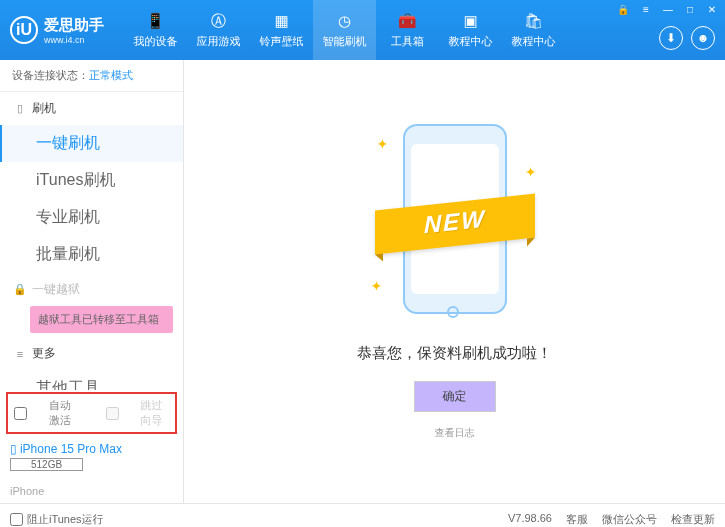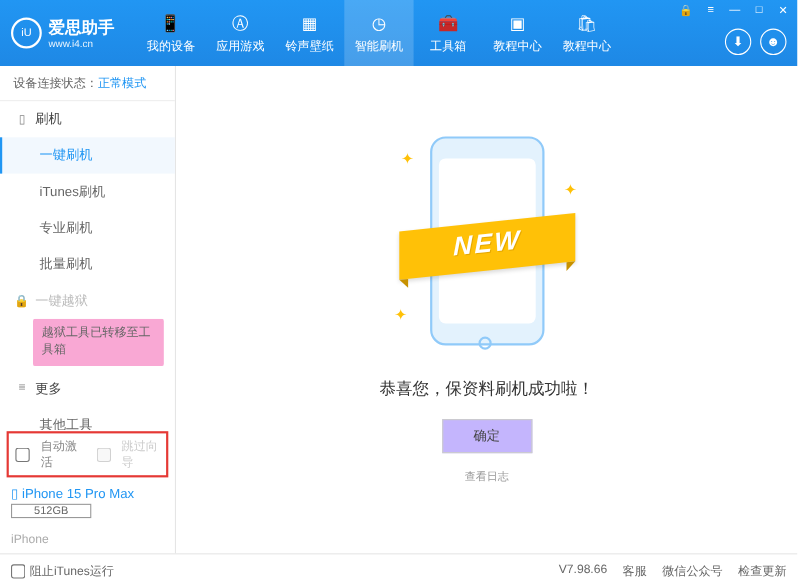--- a/index.html
+++ b/index.html
@@ -1,42 +1,42 @@
 <!DOCTYPE html>
 <html><head>
 <meta charset="utf-8">
 <style>
 *{margin:0;padding:0;box-sizing:border-box;font-family:"Microsoft YaHei","PingFang SC",sans-serif}
 body{width:725px;height:527px;background:#fff;overflow:hidden;font-size:12px;color:#333}
 .header{height:60px;background:linear-gradient(to bottom,#2196f3,#1e88e5);display:flex;align-items:center;padding:0 10px;position:relative}
 .logo-area{display:flex;align-items:center;margin-right:20px}
-.logo-circle{width:28px;height:28px;border:2px solid #fff;border-radius:50%;display:flex;align-items:center;justify-content:center;color:#fff;font-weight:normal;font-size:10px}
+.logo-circle{width:28px;height:28px;border:2px solid #fff;border-radius:50%;display:flex;align-items:center;justify-content:center;color:#fff;font-weight:bold;font-size:16px}
 .logo-text{margin-left:6px;color:#fff}
 .logo-text .brand{font-size:15px;font-weight:bold}
 .logo-text .url{font-size:9px;opacity:.9}
 .nav{display:flex;height:100%}
 .nav-item{width:63px;display:flex;flex-direction:column;align-items:center;justify-content:center;color:#fff;cursor:pointer;font-size:11px}
 .nav-item.active{background:rgba(255,255,255,.18)}
 .nav-icon{width:20px;height:20px;margin-bottom:3px;display:flex;align-items:center;justify-content:center;font-size:15px}
 .win-controls{position:absolute;right:6px;top:4px;display:flex;gap:8px;color:#fff;font-size:10px}
 .win-controls span{cursor:pointer;width:14px;text-align:center}
 .header-circles{position:absolute;right:10px;top:26px;display:flex;gap:8px}
 .hc{width:24px;height:24px;border:1.5px solid #fff;border-radius:50%;display:flex;align-items:center;justify-content:center;color:#fff;font-size:12px;cursor:pointer}
 .body{display:flex;height:443px}
-.sidebar{width:160px;border-right:1px solid #e5e5e5;display:flex;flex-direction:column}
+.sidebar{width:184px;border-right:1px solid #e5e5e5;display:flex;flex-direction:column}
 .conn-status{padding:8px 12px;color:#666;font-size:11px;border-bottom:1px solid #eee}
 .conn-status b{color:#2196f3;font-weight:normal}
 .side-scroll{flex:1;overflow-y:auto}
 .side-section{padding:8px 12px;color:#666;font-size:12px;border-left:2px solid transparent;cursor:pointer;display:flex;align-items:center;gap:6px}
 .side-section.cat{font-weight:500;color:#444}
-.side-item{padding:8px 12px 8px 34px;color:#666;font-size:12px;cursor:pointer;border-left:2px solid transparent}
+.side-item{padding:8px 12px 8px 34px;color:#666;font-size:16px;cursor:pointer;border-left:2px solid transparent}
 .side-item.active{border-left-color:#2196f3;color:#2196f3;background:#f2f8fe}
 .side-item.boxed{background:#f9a8d4;margin:0 10px 4px 30px;padding:6px;font-size:11px;line-height:1.4;border-radius:2px}
 .red-box{border:2px solid #e53935;margin:2px 6px;padding:4px 6px}
-.cb-row{display:flex;align-items:center;gap:8px;color:#888;font-size:11px}
+.cb-row{display:flex;align-items:center;gap:20px;color:#888;font-size:11px}
 .cb-row input{margin-right:2px}
 .cb-row .disabled{color:#ccc}
 .device-info{padding:6px 10px;color:#2196f3;font-size:12px}
 .device-info .storage{display:inline-block;border:1px solid #999;padding:0 20px;font-size:10px;color:#666;margin-top:2px}
 .device-info .model{color:#aaa;font-size:11px;margin-top:14px}
 .main{flex:1;display:flex;flex-direction:column;align-items:center;justify-content:center;position:relative}
 .phone-illust{position:relative;width:140px;height:200px;margin-bottom:20px}
 .phone-body{position:absolute;left:18px;top:0;width:104px;height:190px;background:#e3f2fd;border:2px solid #90caf9;border-radius:14px}
 .phone-screen{position:absolute;left:26px;top:20px;width:88px;height:150px;background:#fff;border-radius:6px}
 .phone-btn{position:absolute;left:62px;bottom:6px;width:12px;height:12px;border:2px solid #90caf9;border-radius:50%}

